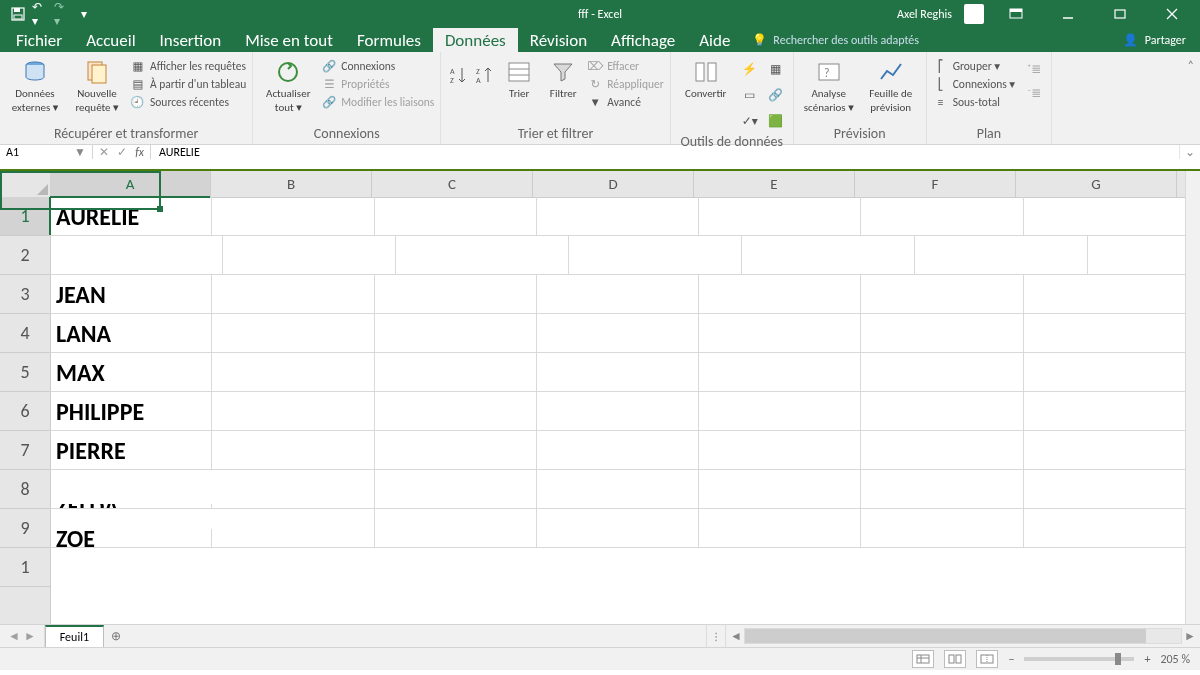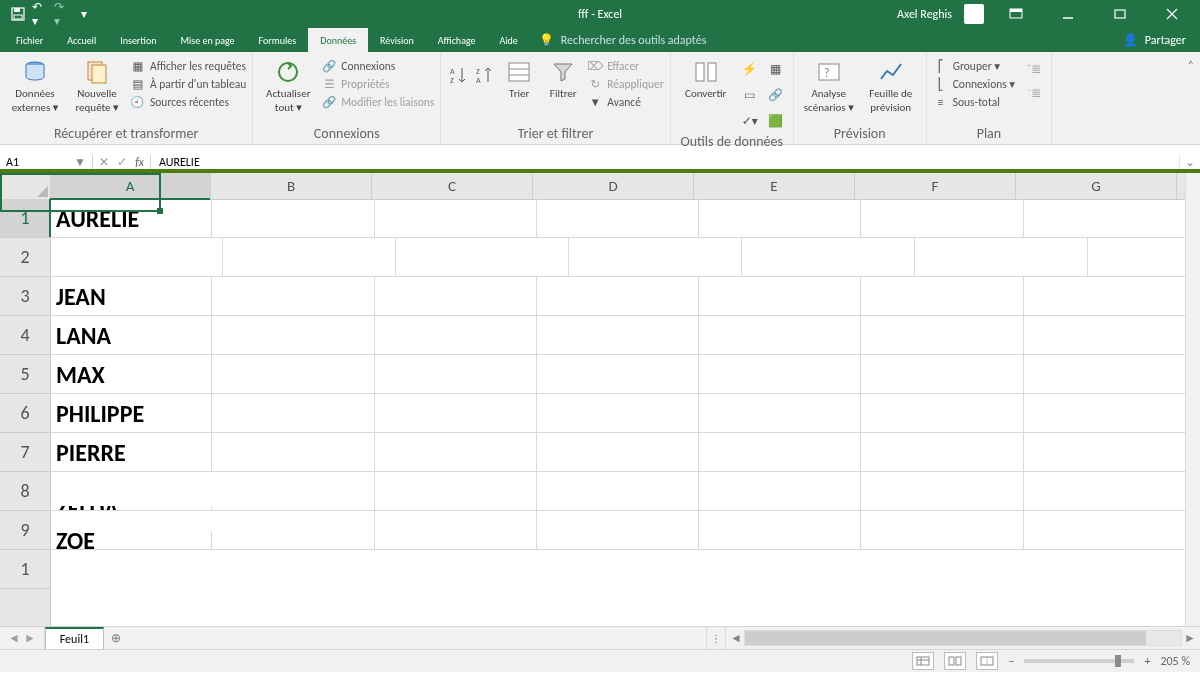--- a/index.html
+++ b/index.html
@@ -5,39 +5,39 @@
 html,body{margin:0;padding:0;font-family:"Segoe UI",Calibri,sans-serif;font-size:12px;background:#fff;overflow:hidden;width:1200px;height:675px;}
 .titlebar{background:#217346;color:#fff;height:28px;display:flex;align-items:center;position:relative;}
 .titlebar .qat{display:flex;align-items:center;gap:6px;padding-left:10px;}
 .titlebar .qat .qi{width:16px;height:16px;display:flex;align-items:center;justify-content:center;color:#fff;}
 .titlebar .title{position:absolute;left:50%;transform:translateX(-50%);font-size:12px;}
 .titlebar .right{margin-left:auto;display:flex;align-items:center;gap:12px;padding-right:8px;}
 .titlebar .winbtn{width:40px;height:28px;display:flex;align-items:center;justify-content:center;}
 .avatar{width:20px;height:20px;background:#fff;border-radius:2px;display:inline-block;}
 
 .menubar{background:#217346;color:#fff;height:24px;display:flex;align-items:stretch;padding-left:4px;position:relative;}
-.menubar .tab{padding:0 12px;display:flex;align-items:center;font-size:10px;cursor:default;}
+.menubar .tab{padding:0 12px;display:flex;align-items:center;font-size:17px;cursor:default;}
 .menubar .tab.active{background:#f1f1f1;color:#217346;}
 .menubar .tellme{display:flex;align-items:center;gap:6px;padding:0 10px;color:#cde;}
 .menubar .share{margin-left:auto;padding:0 14px;display:flex;align-items:center;gap:6px;}
 
 .ribbon{background:#f1f1f1;border-bottom:1px solid #d4d4d4;height:92px;display:flex;position:relative;}
 .rgroup{border-right:1px solid #e1e1e1;display:flex;flex-direction:column;padding:2px 6px 0 6px;}
 .rgroup .body{flex:1;display:flex;align-items:flex-start;gap:4px;}
 .rgroup .label{text-align:center;font-size:14px;color:#666;padding:1px 0 2px 0;white-space:nowrap;}
 .bigbtn{display:flex;flex-direction:column;align-items:center;width:58px;text-align:center;font-size:11px;color:#444;line-height:1.1;gap:2px;padding-top:4px;}
 .bigbtn .ic{width:28px;height:28px;display:flex;align-items:center;justify-content:center;}
 .stack{display:flex;flex-direction:column;gap:2px;padding-top:4px;}
 .stack .row{display:flex;align-items:center;gap:4px;font-size:11.5px;color:#555;white-space:nowrap;}
 .stack .row.dis{color:#a0a0a0;}
 .stack .row .ic{width:16px;height:16px;display:flex;align-items:center;justify-content:center;}
 .iconbtn{width:22px;height:22px;display:flex;align-items:center;justify-content:center;color:#555;}
 .collapse{position:absolute;right:6px;top:6px;color:#777;}
 
-.fbar{height:24px;border-bottom:4px solid #4d7c0f;display:flex;align-items:flex-end;background:#fff;}
+.fbar{height:24px;border-bottom:2px solid #4d7c0f;display:flex;align-items:flex-start;background:#fff;}
 .namebox{width:80px;border-right:1px solid #d4d4d4;padding:0 6px;display:flex;align-items:center;font-size:12px;position:relative;}
 .namebox .dd{margin-left:auto;color:#888;}
 .fxbtns{display:flex;align-items:center;border-right:1px solid #d4d4d4;padding:0 6px;gap:8px;color:#9a9a9a;}
 .fxbtns .fx{font-style:italic;color:#666;}
 .formula{flex:1;padding:0 8px;display:flex;align-items:center;font-size:12px;}
 .expand{width:20px;display:flex;align-items:center;justify-content:center;color:#888;border-left:1px solid #e5e5e5;}
 
 .grid-wrap{position:relative;height:453px;background:#fff;}
 .corner{position:absolute;left:0;top:0;width:50px;height:26px;background:#e6e6e6;border-right:1px solid #ccc;border-bottom:1px solid #ccc;}
 .corner::after{content:"";position:absolute;right:2px;bottom:2px;width:0;height:0;border-left:11px solid transparent;border-bottom:11px solid #b8b8b8;}
@@ -116,21 +116,21 @@
           <line x1="11" y1="1" x2="1" y2="11" stroke="#fff" stroke-width="1.2"></line>
         </svg>
       </span>
   </div>
 </div>
 
 <div class="menubar">
   <div class="tab">Fichier</div>
   <div class="tab">Accueil</div>
   <div class="tab">Insertion</div>
-  <div class="tab">Mise en page</div>
+  <div class="tab">Mise en tout</div>
   <div class="tab">Formules</div>
   <div class="tab active">Données</div>
   <div class="tab">Révision</div>
   <div class="tab">Affichage</div>
   <div class="tab">Aide</div>
   <div class="tellme">
     <span>💡</span>
     <span>Rechercher des outils adaptés</span>
   </div>
   <div class="share">

